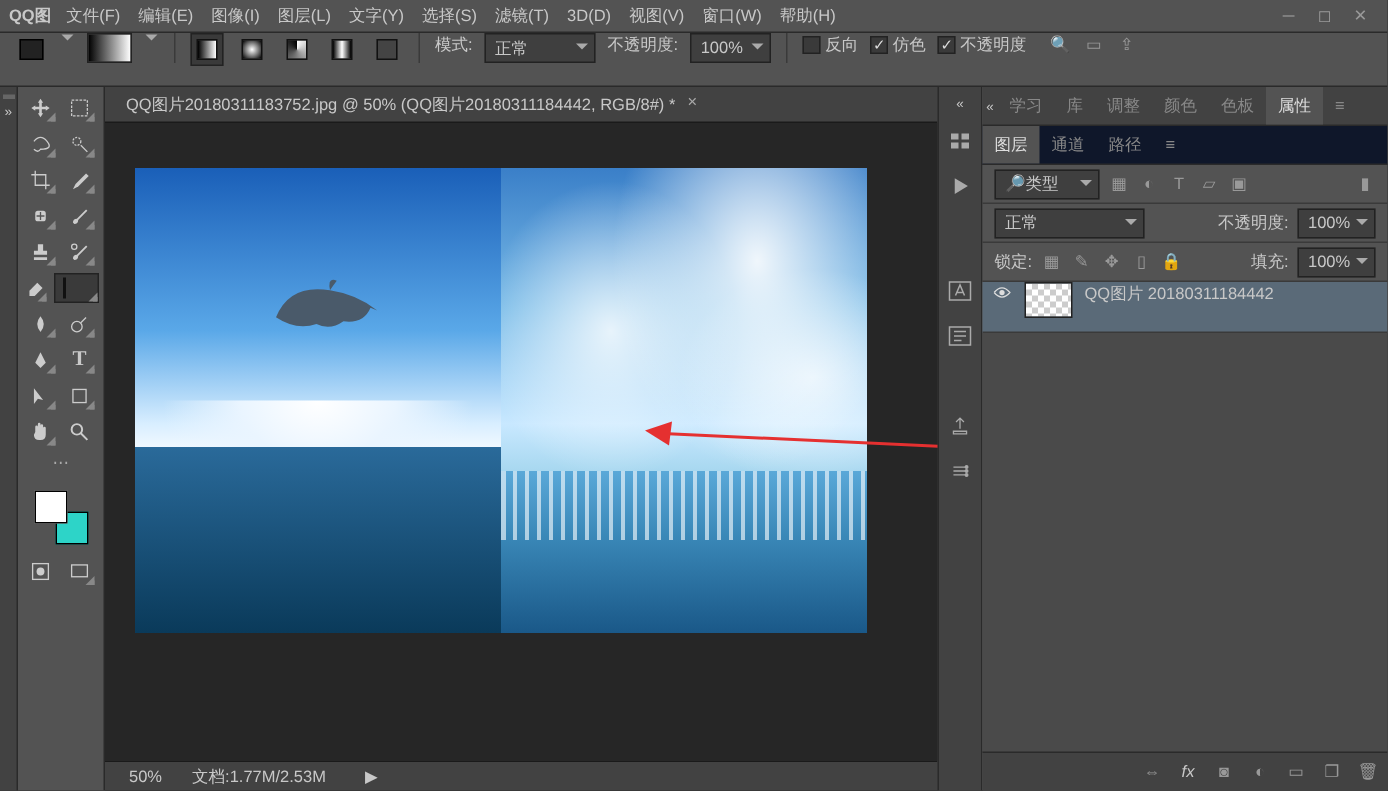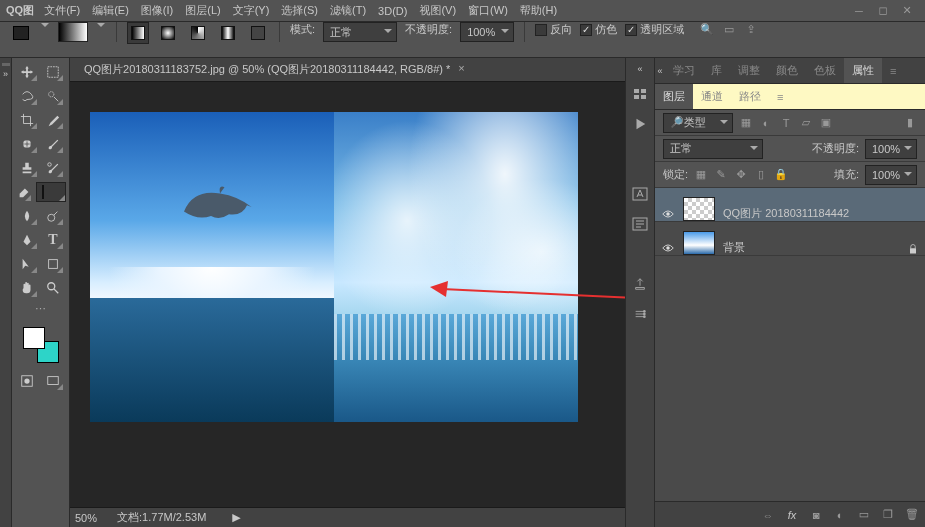--- a/index.html
+++ b/index.html
@@ -41,33 +41,33 @@
 .half{flex:1;position:relative;overflow:hidden}
 .sky1{position:absolute;inset:0;background:linear-gradient(#1a5fb8 0%,#5aa8e8 35%,#d8eeff 55%,#f0f8ff 60%)}
 .wave{position:absolute;left:0;right:0;top:50%;height:30%;background:radial-gradient(ellipse at 50% 0%,#fff 0%,#eaf5ff 30%,transparent 60%)}
 .sea{position:absolute;left:0;right:0;bottom:0;height:40%;background:linear-gradient(#2a6a9a,#0a3a5a)}
 .dolphin{position:absolute;left:35%;top:22%;width:90px;height:45px}
 .sky2{position:absolute;inset:0;background:linear-gradient(#3a7fc8 0%,#7abce8 30%,#c8e8ff 55%,#a8d8f0 65%)}
 .clouds{position:absolute;inset:0;background:radial-gradient(ellipse at 70% 20%,rgba(255,255,255,.9) 0%,transparent 40%),radial-gradient(ellipse at 30% 35%,rgba(255,255,255,.8) 0%,transparent 35%),radial-gradient(ellipse at 85% 45%,rgba(255,255,255,.7) 0%,transparent 30%)}
 .sea2{position:absolute;left:0;right:0;bottom:0;height:35%;background:linear-gradient(#5aa8d8 0%,#3a88b8 40%,#1a5888 100%)}
 .foam{position:absolute;left:0;right:0;bottom:20%;height:15%;background:repeating-linear-gradient(90deg,rgba(255,255,255,.6) 0,rgba(255,255,255,.6) 3px,transparent 3px,transparent 8px)}
 .arrow{position:absolute;pointer-events:none}
-.statusbar{height:20px;background:#424242;display:flex;align-items:center;padding:0 5px;gap:20px;border-top:1px solid #1a1a1a}
+.statusbar{height:20px;background:#424242;display:flex;align-items:center;padding:0 16px;gap:20px;border-top:1px solid #1a1a1a}
 .midstrip{width:30px;background:#424242;border-left:1px solid #2a2a2a;border-right:1px solid #2a2a2a;display:flex;flex-direction:column;align-items:center;padding-top:6px;gap:10px}
 .midstrip .ic{width:20px;height:20px;display:flex;align-items:center;justify-content:center}
 .panels{width:270px;background:#535353;display:flex;flex-direction:column}
 .ptabs{height:26px;background:#424242;display:flex;align-items:center;border-bottom:1px solid #2a2a2a}
 .ptab{padding:0 8px;height:100%;display:flex;align-items:center;color:#888}
 .ptab.active{background:#535353;color:#ddd}
 .layerpanel{flex:1;display:flex;flex-direction:column}
 .lrow{height:26px;display:flex;align-items:center;padding:0 8px;gap:6px;border-bottom:1px solid #3a3a3a}
 .lrow .sel{flex:0 0 auto}
 .lrow .lbl{margin-left:auto}
 .layerlist{flex:1;background:#4a4a4a}
-.layer{height:34px;display:flex;align-items:flex-end;padding:0 6px;gap:8px;border-bottom:1px solid #3a3a3a}
+.layer{height:34px;display:flex;align-items:flex-start;padding:0 6px;gap:8px;border-bottom:1px solid #3a3a3a}
 .layer.selcur{background:#5a6a78}
 .eye{width:14px;height:14px}
 .thumb{width:32px;height:24px;border:1px solid #222;background:#888}
 .thumb.checker{background:repeating-conic-gradient(#ccc 0 25%,#fff 0 50%) 0 0/8px 8px}
 .thumb.sky{background:linear-gradient(#4a9ae8,#fff 60%,#2a6aaa)}
 .lock{margin-left:auto;width:12px;height:12px}
 .layerfoot{height:26px;background:#424242;display:flex;align-items:center;justify-content:flex-end;padding:0 6px;gap:10px;border-top:1px solid #2a2a2a}
 .smic{width:14px;height:14px;display:flex;align-items:center;justify-content:center;color:#999}
 .ibar{display:flex;gap:6px;align-items:center}
 </style>
@@ -131,21 +131,21 @@
   <label style="display:flex;align-items:center">
       <span class="chk"></span>
       <span>反向</span>
     </label>
   <label style="display:flex;align-items:center">
       <span class="chk on"></span>
       <span>仿色</span>
     </label>
   <label style="display:flex;align-items:center">
       <span class="chk on"></span>
-      <span>透明区域</span>
+      <span>不透明度</span>
     </label>
   <span class="spacer"></span>
   <span class="smic">🔍</span>
   <span class="smic">▭</span>
   <span class="smic">⇪</span>
 </div>
 
 <div class="main">
   <div class="toolstrip">
       <div class="grip"></div>
@@ -400,21 +400,21 @@
     <div class="ptabs">
       <div style="width:10px;text-align:center;font-size:9px">«</div>
       <div class="ptab">学习</div>
       <div class="ptab">库</div>
       <div class="ptab">调整</div>
       <div class="ptab">颜色</div>
       <div class="ptab">色板</div>
       <div class="ptab active">属性</div>
       <div class="ptab menu">≡</div>
     </div>
-    <div class="ptabs" style="background:#fef9c3">
+    <div class="ptabs" style="background:#0f172a">
       <div class="ptab active">图层</div>
       <div class="ptab">通道</div>
       <div class="ptab">路径</div>
       <div class="ptab menu">≡</div>
     </div>
     <div class="layerpanel">
       <div class="lrow">
         <div class="sel" style="width:70px">
             <span>🔎 </span>
             <span>类型</span>
@@ -455,32 +455,20 @@
       </div>
       <div class="layerlist">
         <div class="layer selcur">
           <svg class="eye" viewBox="0 0 16 16">
               <path d="M2 8q6-7 12 0q-6 7-12 0" fill="none" stroke="#ddd"></path>
               <circle cx="8" cy="8" r="2" fill="#ddd"></circle>
             </svg>
           <div class="thumb checker"></div>
           <span>QQ图片 20180311184442</span>
         </div>
-        <div class="layer">
-          <svg class="eye" viewBox="0 0 16 16">
-              <path d="M2 8q6-7 12 0q-6 7-12 0" fill="none" stroke="#ddd"></path>
-              <circle cx="8" cy="8" r="2" fill="#ddd"></circle>
-            </svg>
-          <div class="thumb sky"></div>
-          <span>背景</span>
-          <svg class="lock" viewBox="0 0 16 16">
-              <rect x="4" y="7" width="8" height="7" fill="#ccc"></rect>
-              <path d="M5 7v-2q0-3 3-3t3 3v2" fill="none" stroke="#ccc"></path>
-            </svg>
-        </div>
       </div>
       <div class="layerfoot">
         <span class="smic">⇔</span>
         <span class="smic">
             <i style="">fx</i>
           </span>
         <span class="smic">◙</span>
         <span class="smic">◐</span>
         <span class="smic">▭</span>
         <span class="smic">❐</span>

